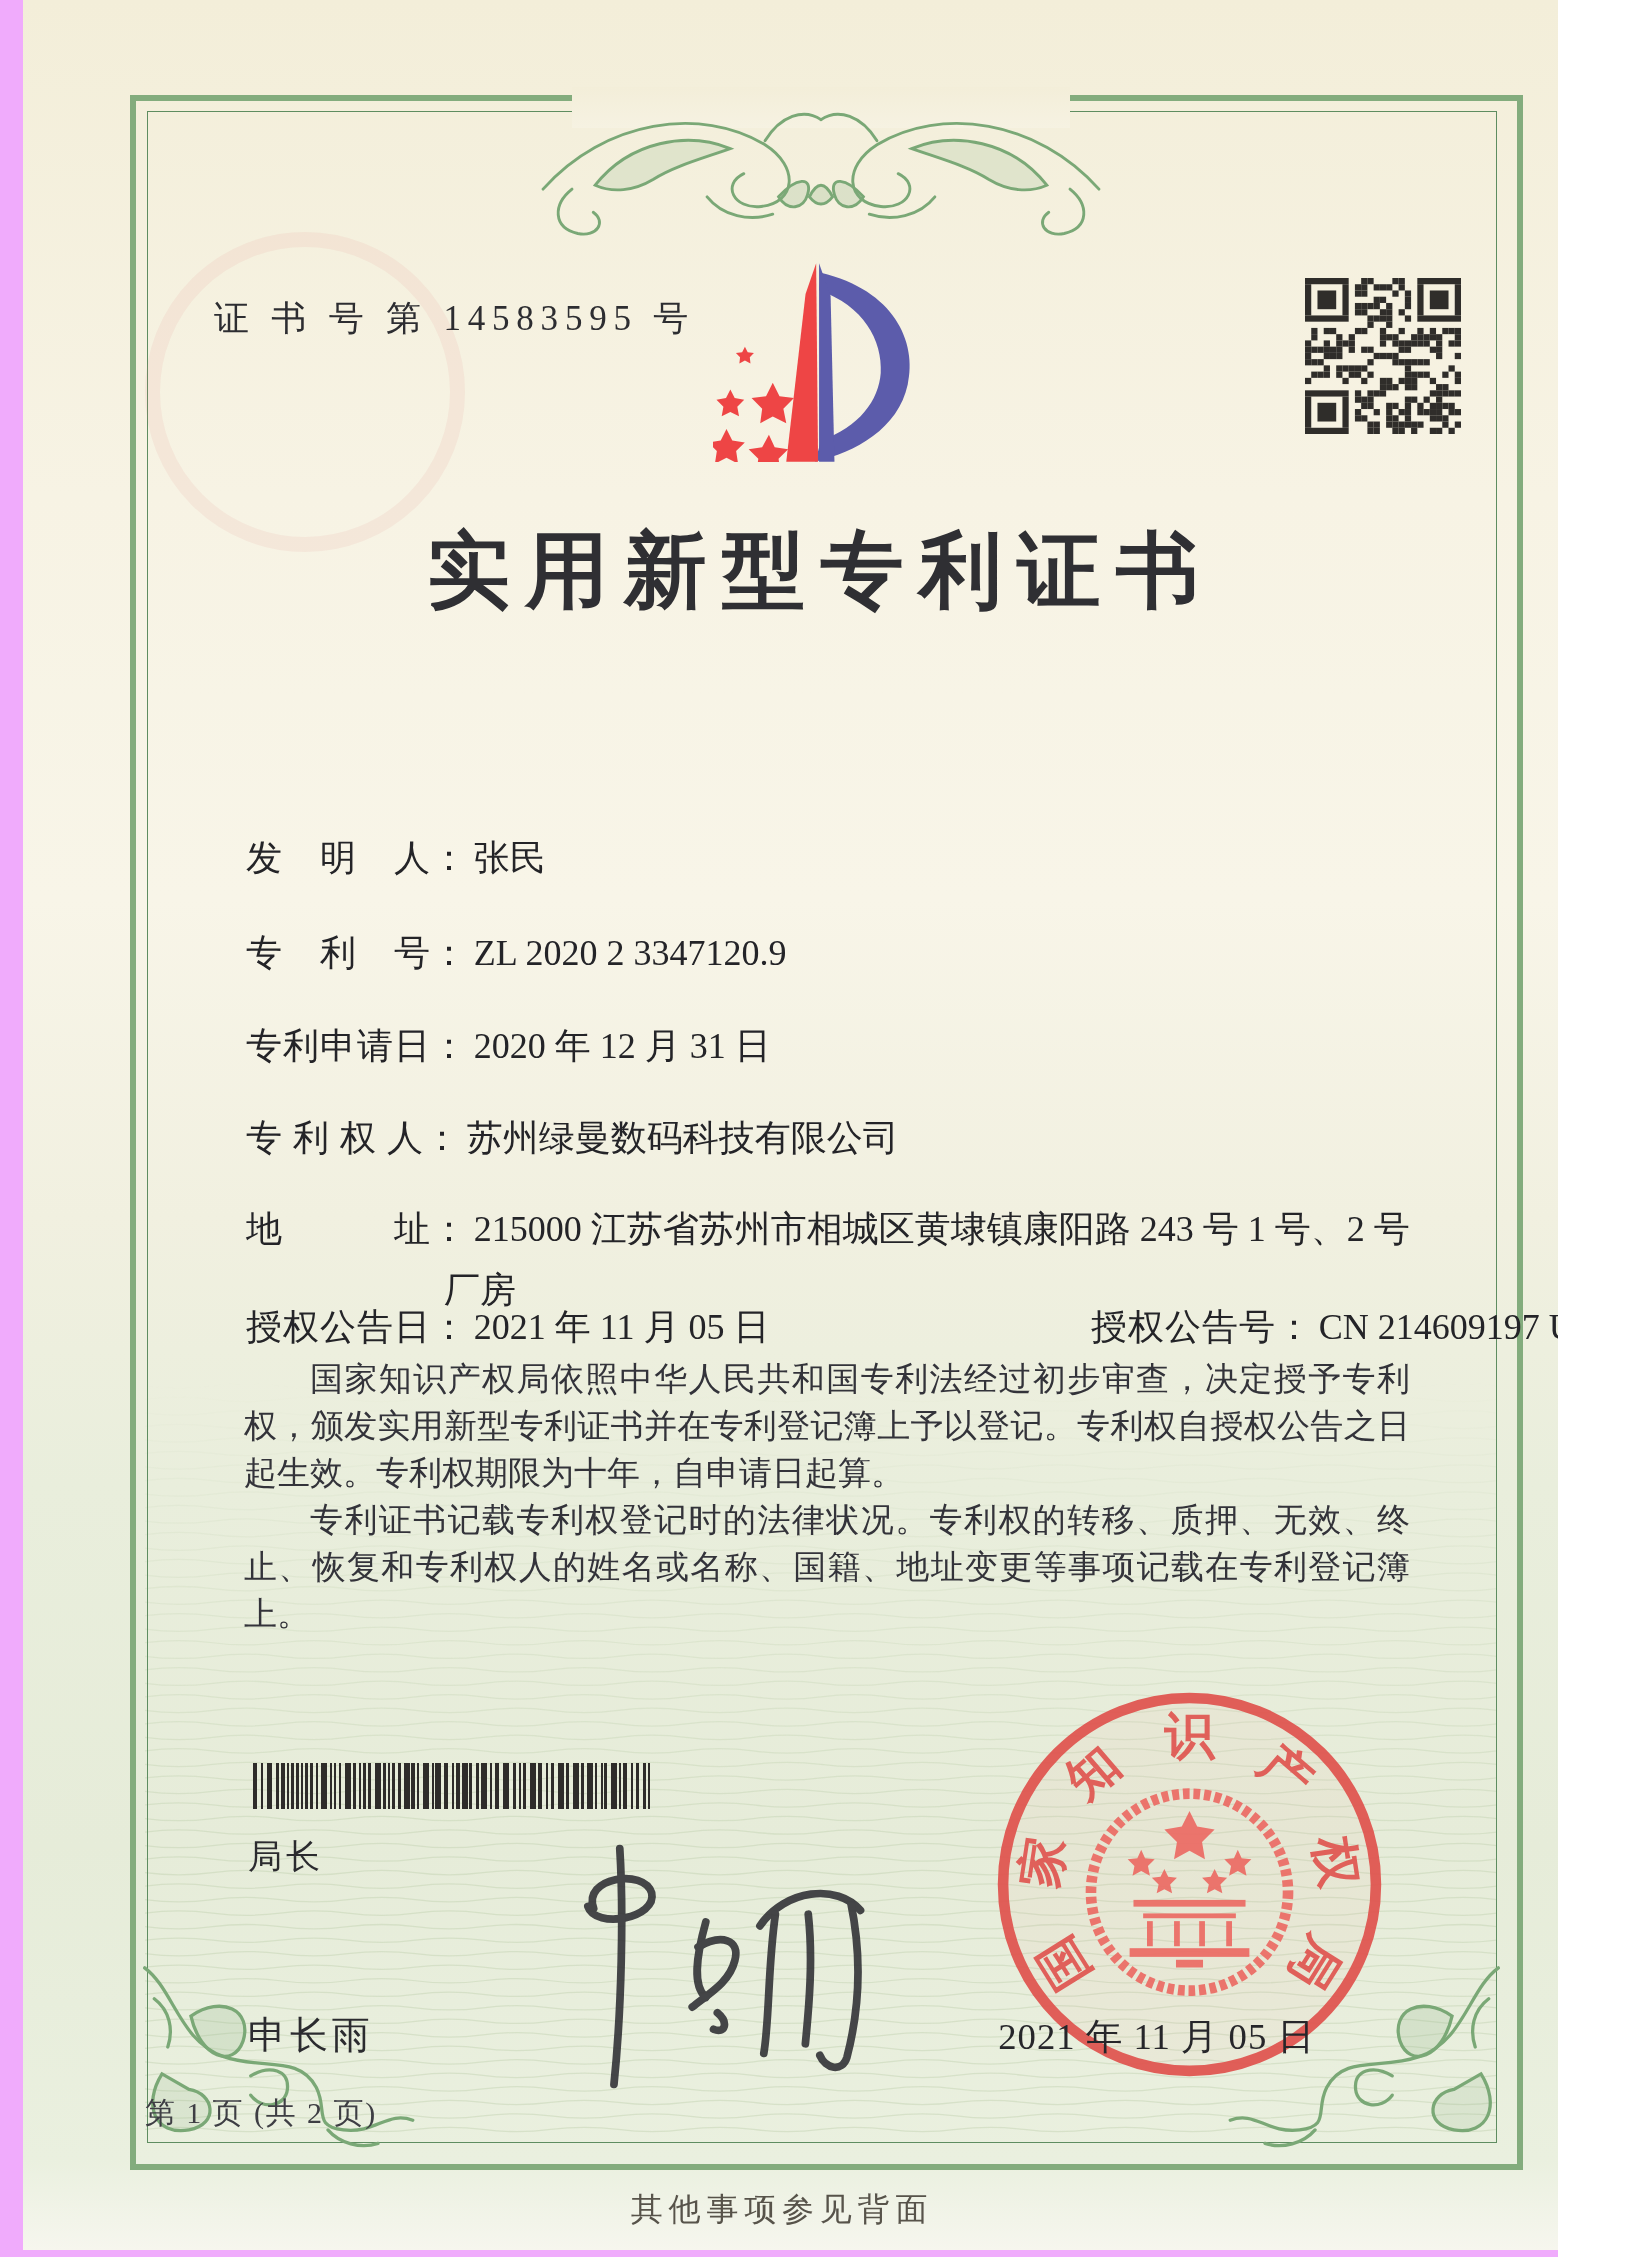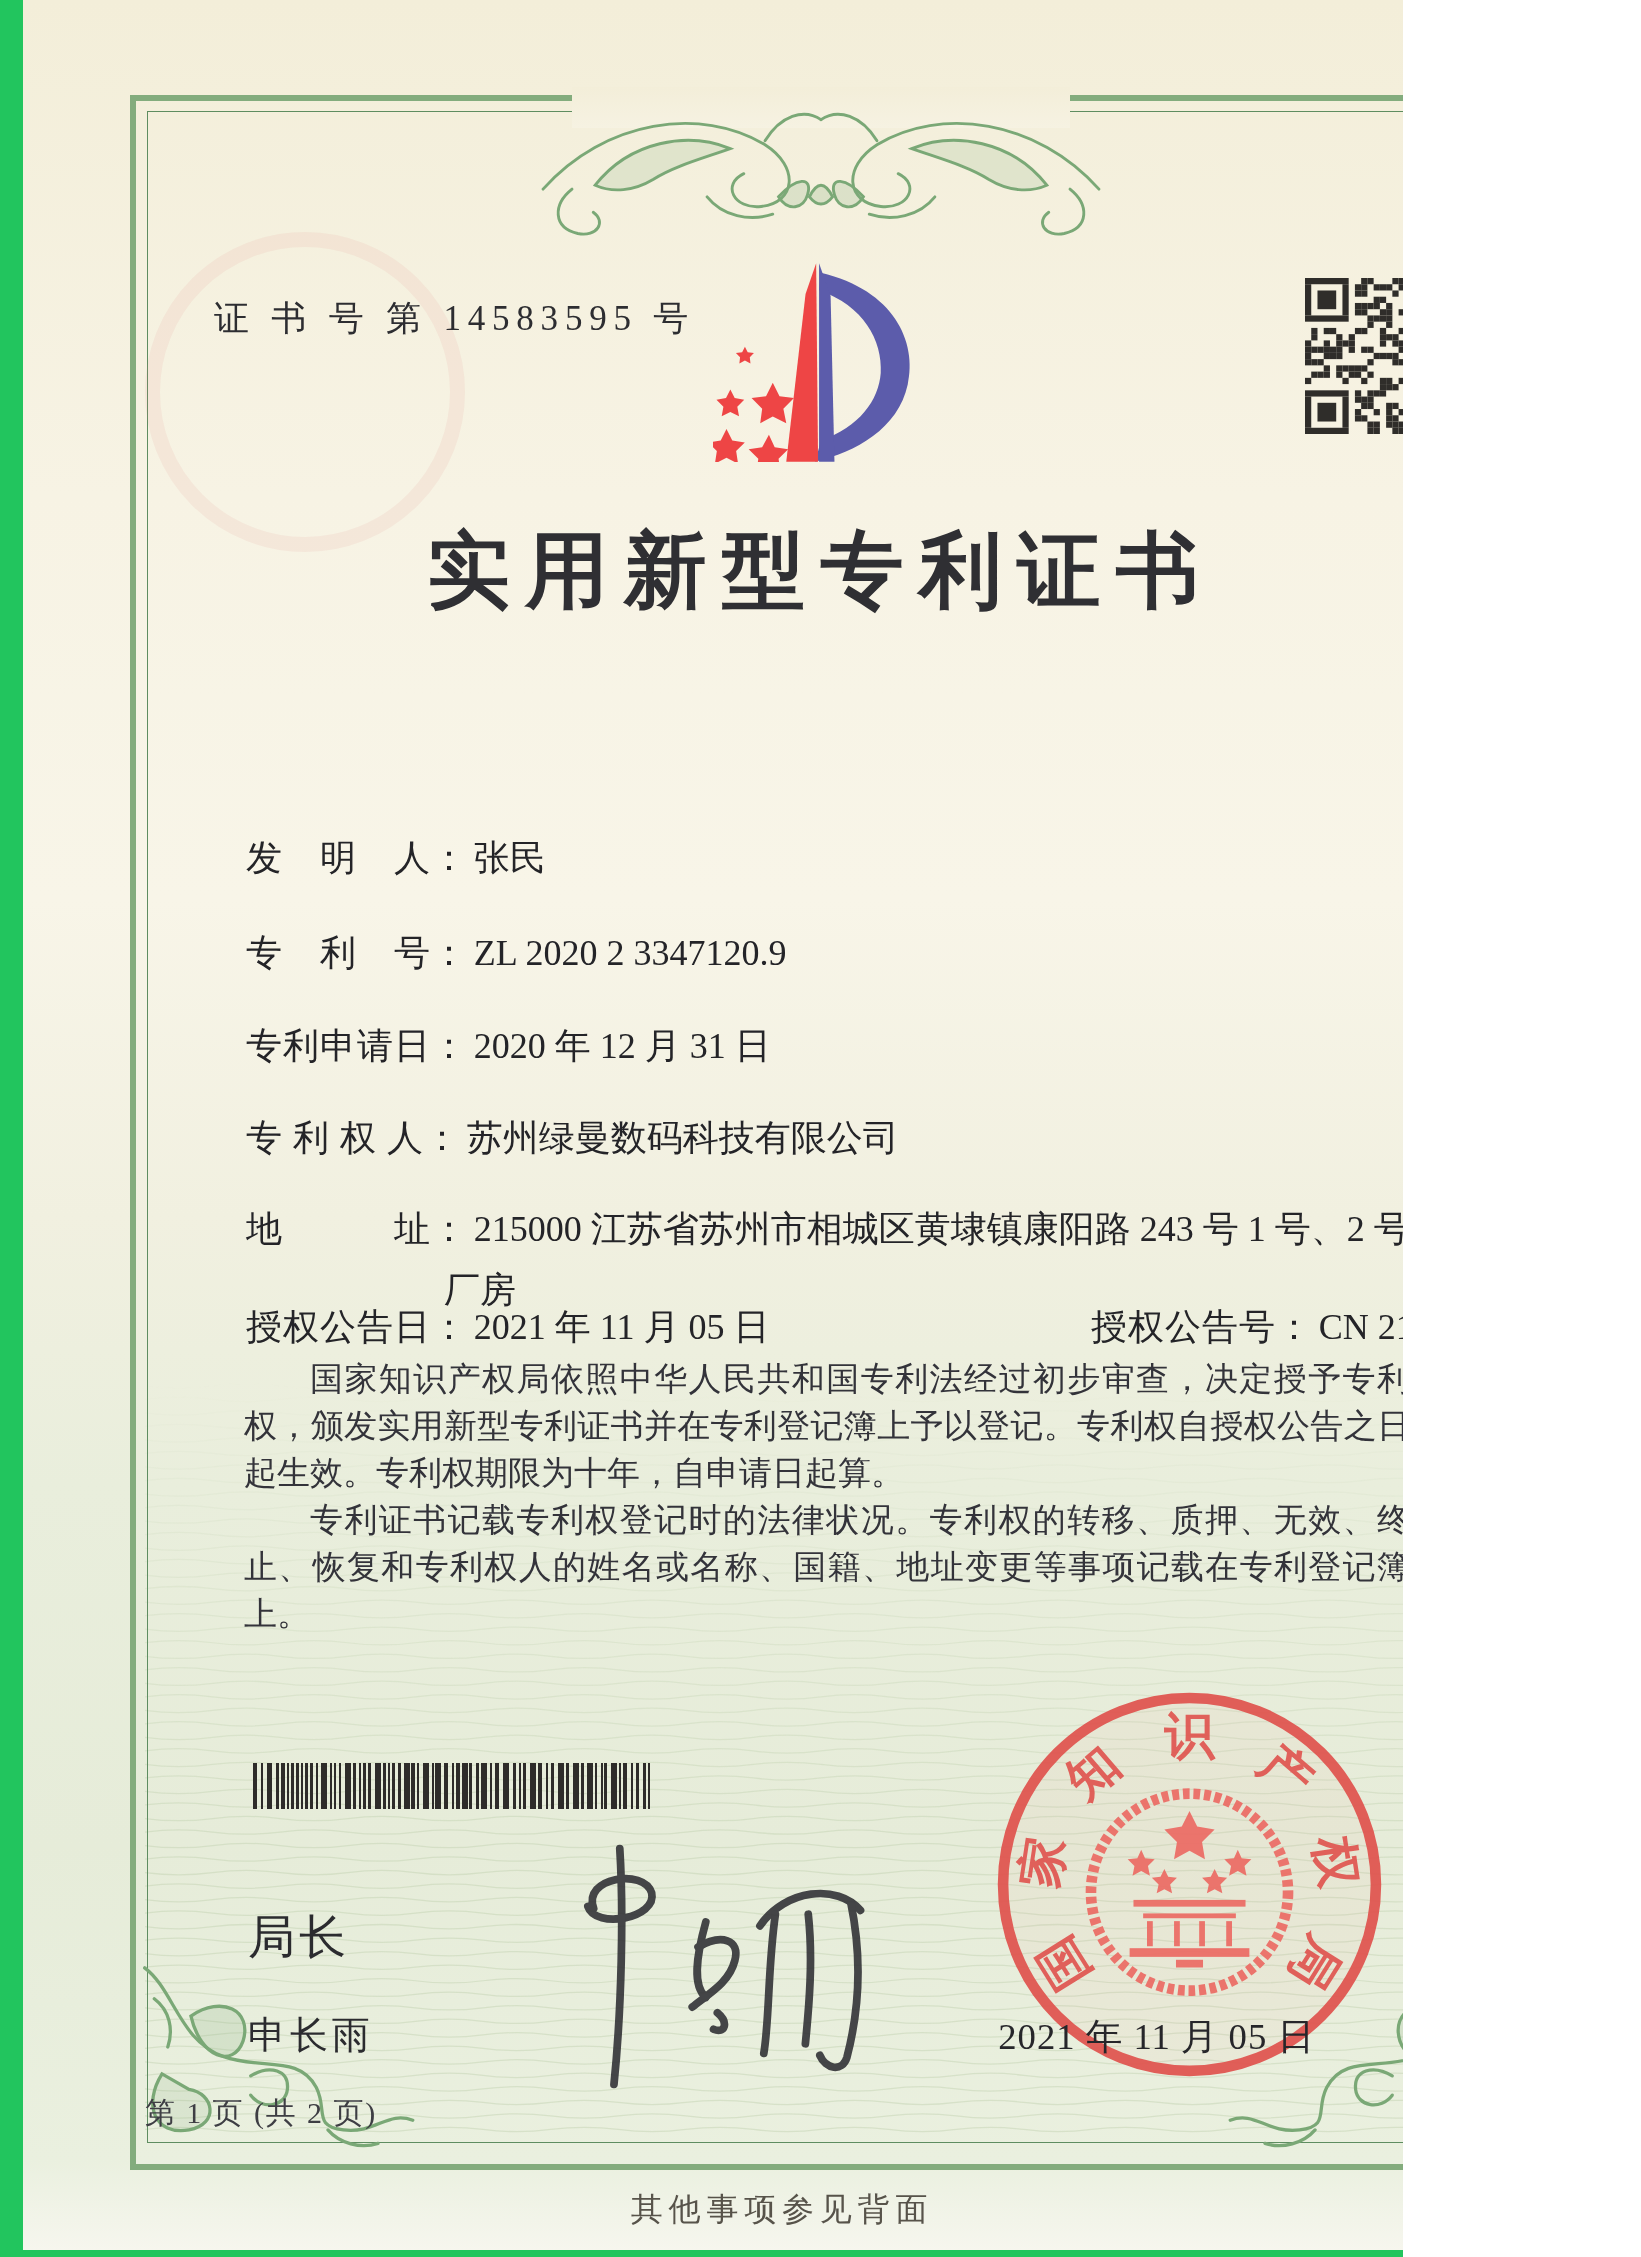--- a/index.html
+++ b/index.html
@@ -1,17 +1,17 @@
 <!DOCTYPE html>
 <html><head>
 <meta charset="utf-8">
 <style>
   html,body{margin:0;padding:0;background:#ffffff;}
-  .stage{position:relative;width:1403px;height:2257px;overflow:hidden;
-         font-family:"Liberation Serif","DejaVu Serif",serif;background:#22c55e;}
+  .stage{position:relative;width:1558px;height:2257px;overflow:hidden;
+         font-family:"Liberation Serif","DejaVu Serif",serif;background:#f0abfc;}
   
   .paper{position:absolute;left:23px;top:0;width:1605px;height:2250px;
     background:linear-gradient(180deg,#f3eed9 0%,#f7f3e4 22%,#f8f5e8 40%,#f1f0e0 54%,
                #e9eedc 66%,#e6ecd9 82%,#eaf0df 96%,#f6f6ee 100%);}
   
   .frame-outer{position:absolute;left:130px;top:95px;width:1381px;height:2063px;
     border:6.8px solid var(--green,#83ac7d);}
   .frame-inner{position:absolute;left:147px;top:111px;width:1348px;height:2030px;
     border:1.9px solid var(--green-dark,#5e8d60);}
   .frame-gap-cover{position:absolute;left:572px;top:87px;width:498px;height:41px;
@@ -32,21 +32,21 @@
   .field{position:absolute;left:246px;font-size:36px;color:#242428;white-space:nowrap;}
   .field .lbl{letter-spacing:1px;}
   .field .val{margin-left:5.8px;}
   .addr2{position:absolute;left:444px;font-size:36px;color:#242428;margin-top:13px;}
   .pair2{position:absolute;left:845px;top:0;}
   .paras{position:absolute;left:244px;top:1356px;width:1166px;font-size:33px;line-height:47px;
     color:#33333a;text-align:justify;}
   .paras p{margin:0;text-indent:2em;}
   .barcode{position:absolute;left:253px;top:1763px;width:404px;height:46px;}
   .barcode i{position:absolute;top:0;height:100%;background:#2e2c2a;}
-  .signer-title{position:absolute;left:248px;top:1906px;font-size:47px;color:#2b2b2f;letter-spacing:3.9px;}
+  .signer-title{position:absolute;left:248px;top:1834px;font-size:34px;color:#2b2b2f;letter-spacing:3.9px;}
   .signer-name{position:absolute;left:248px;top:2010px;font-size:38px;color:#2b2b2f;letter-spacing:3.9px;}
   .signature{position:absolute;left:526px;top:1833px;}
   .seal{position:absolute;left:977px;top:1670px;}
   .page-note{position:absolute;left:145px;top:2093px;width:1274px;
     font-size:30px;color:#3e3e44;letter-spacing:1.9px;}
   .back-note{position:absolute;left:0;top:2188px;width:1564px;text-align:center;
     font-size:32px;color:#57534a;letter-spacing:5.8px;}
   .qr{position:absolute;left:1305px;top:278px;}
 </style>
 </head>

